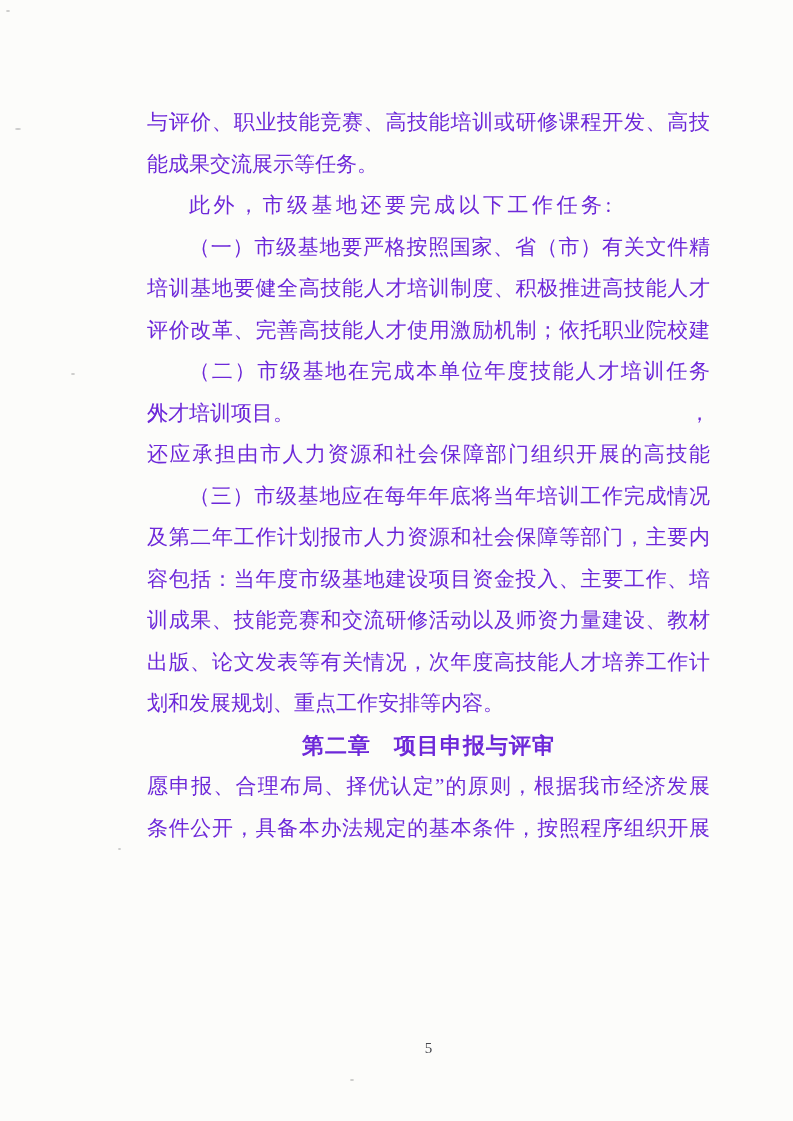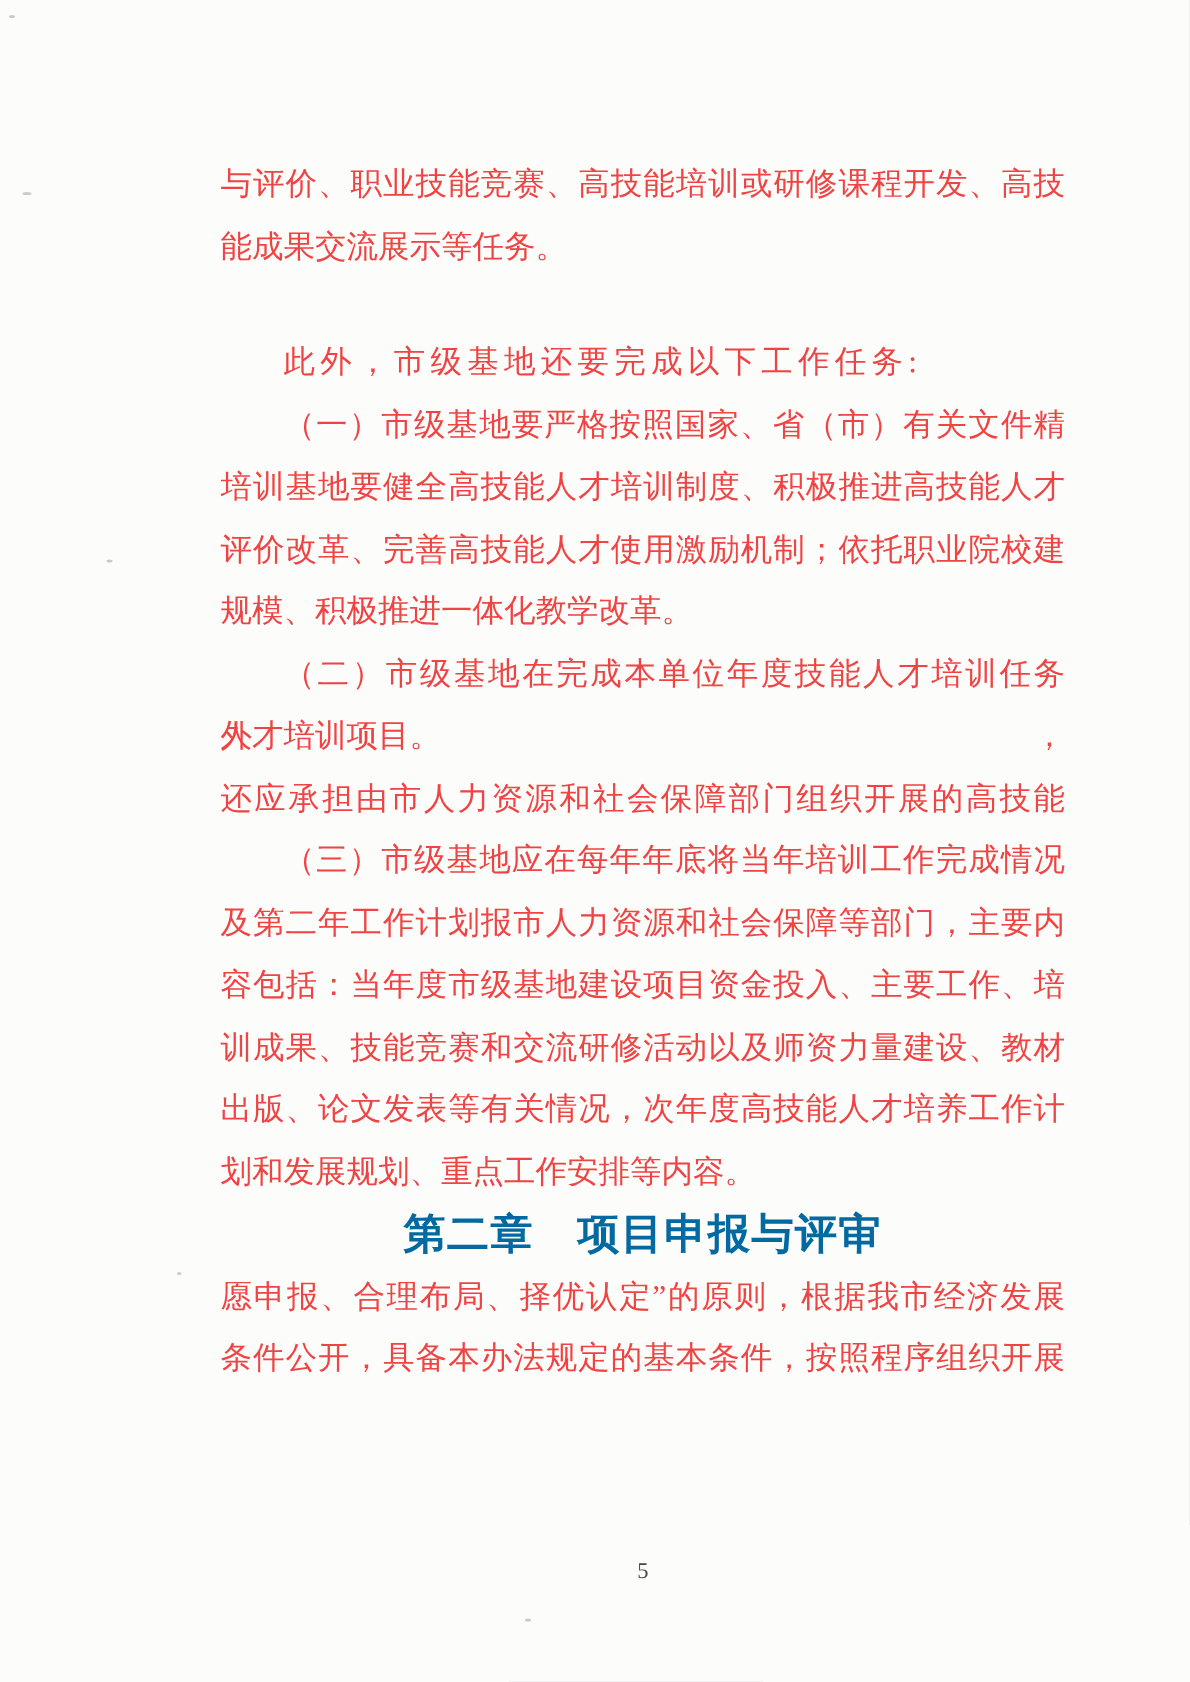--- a/index.html
+++ b/index.html
@@ -18,46 +18,45 @@
   .content {
     position: absolute;
     left: 147px;
     top: 102px;
     width: 563px;
   }
   .ln {
     height: 41.5px;
     line-height: 41.5px;
     font-size: 21px;
-    color: #ef4444;
+    color: #6d28d9;
     font-family: "Liberation Serif", "DejaVu Serif", serif;
     white-space: pre;
     text-align: left;
   }
   .ln.fill {
     white-space: normal;
     text-align: justify;
     text-align-last: justify;
     text-justify: inter-character;
   }
   .ln.indent {
     text-indent: 2em;
   }
   .ln.loose {
     letter-spacing: 3.5px;
-    margin-top: 36px;
   }
   .ln.heading {
     white-space: normal;
     text-align: center;
     text-align-last: center;
     font-weight: bold;
-    font-size: 28px;
+    font-size: 22px;
     letter-spacing: 1px;
-    color: #0369a1;
+    color: #6d28d9;
     font-family: "Liberation Sans", "DejaVu Sans", sans-serif;
   }
   .page-number {
     position: absolute;
     left: 147px;
     top: 1040px;
     width: 563px;
     text-align: center;
     font-size: 15px;
     color: #45464c;
@@ -75,21 +74,20 @@
 
 <div class="page">
 
   <div class="content">
     <div class="ln fill">与评价、职业技能竞赛、高技能培训或研修课程开发、高技</div>
     <div class="ln">能成果交流展示等任务。</div>
     <div class="ln indent loose">此外，市级基地还要完成以下工作任务:</div>
     <div class="ln indent fill">（一）市级基地要严格按照国家、省（市）有关文件精</div>
     <div class="ln fill">培训基地要健全高技能人才培训制度、积极推进高技能人才</div>
     <div class="ln fill">评价改革、完善高技能人才使用激励机制；依托职业院校建</div>
-    <div class="ln">规模、积极推进一体化教学改革。</div>
     <div class="ln indent fill">（二）市级基地在完成本单位年度技能人才培训任务外，</div>
     <div class="ln">人才培训项目。</div>
     <div class="ln fill">还应承担由市人力资源和社会保障部门组织开展的高技能</div>
     <div class="ln indent fill">（三）市级基地应在每年年底将当年培训工作完成情况</div>
     <div class="ln fill">及第二年工作计划报市人力资源和社会保障等部门，主要内</div>
     <div class="ln fill">容包括：当年度市级基地建设项目资金投入、主要工作、培</div>
     <div class="ln fill">训成果、技能竞赛和交流研修活动以及师资力量建设、教材</div>
     <div class="ln fill">出版、论文发表等有关情况，次年度高技能人才培养工作计</div>
     <div class="ln">划和发展规划、重点工作安排等内容。</div>
     <div class="ln heading">第二章　项目申报与评审</div>

